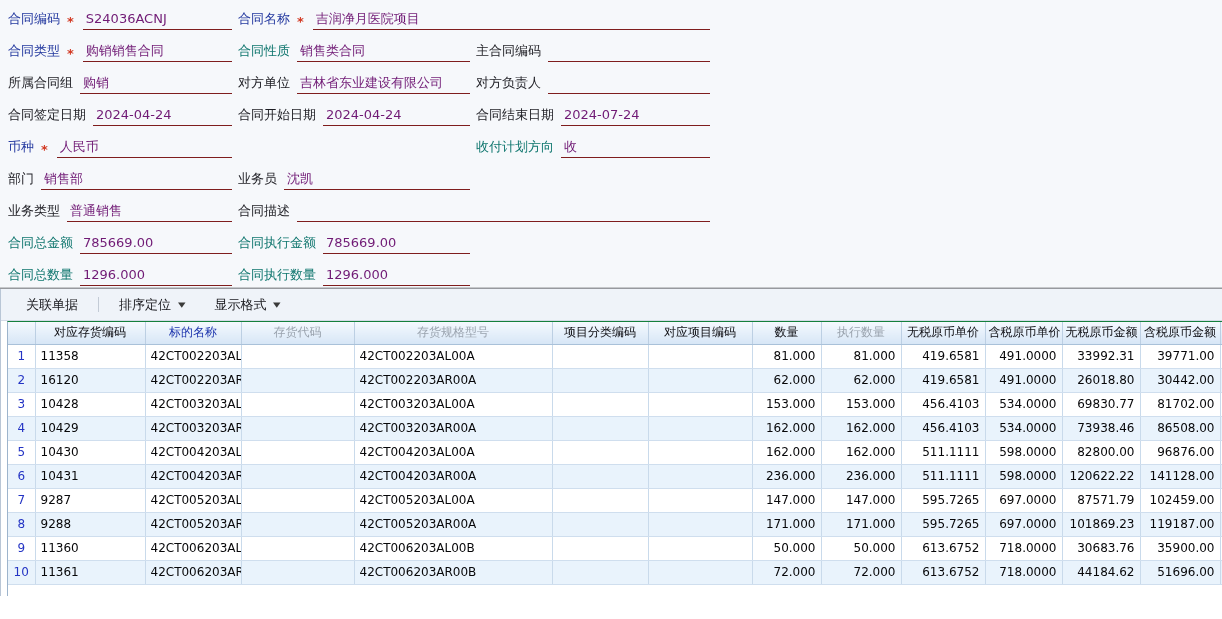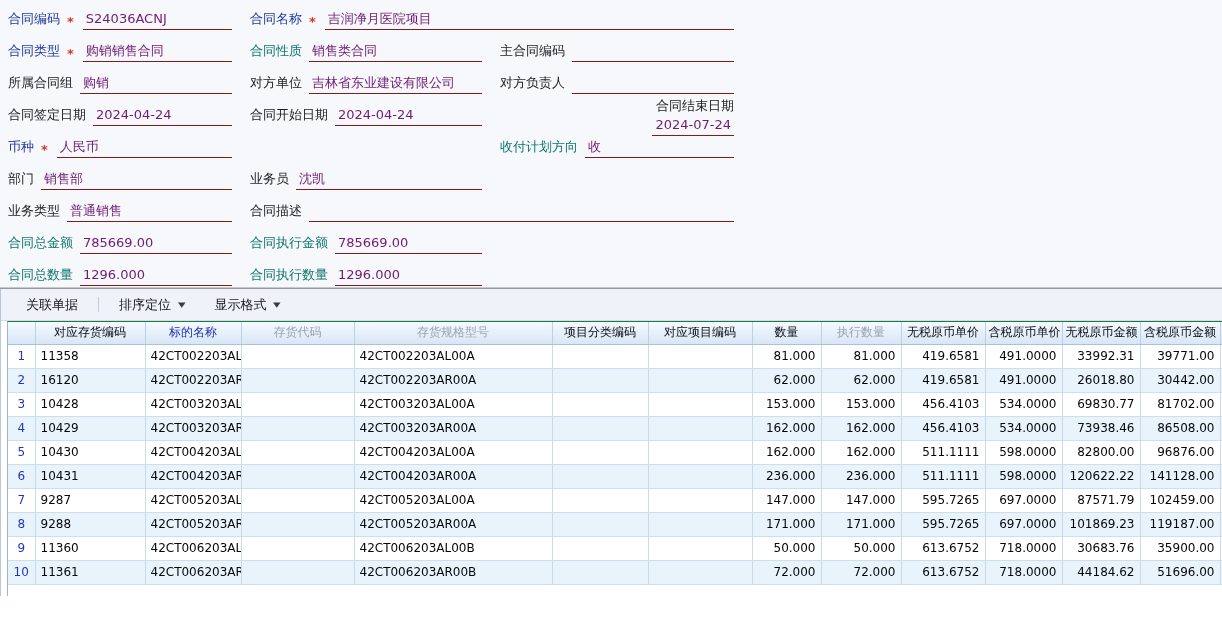--- a/index.html
+++ b/index.html
@@ -8,21 +8,21 @@
     width:1222px; height:619px; overflow:hidden; background:#ffffff;
     font-family:"DejaVu Sans","Liberation Sans",sans-serif;
     -webkit-font-smoothing:antialiased;
   }
 
   
   .form-area {
     height:287px; background:#f6f8fb;
     display:grid;
     grid-template-columns:224px 232px 234px;
-    column-gap:18px;
+    column-gap:6px;
     grid-auto-rows:32px;
     padding:4px 0 0 8px;
     align-items:center;
     font-size:13px;
   }
   .field { display:flex; align-items:flex-end; min-width:0; }
   .flabel { color:#1c1c22; white-space:nowrap; padding-bottom:2px; }
   .field.required .flabel { color:#23389f; }
   .field.disabled .flabel { color:#0f766e; }
   .star { color:#d23822; font-weight:bold; margin:0 2px 1px 7px; font-size:13px; }
@@ -130,21 +130,21 @@
         <div class="fvalue"></div>
       </div>
       <div class="field" style="grid-area: 4 / 1;">
         <span class="flabel">合同签定日期</span>
         <div class="fvalue">2024-04-24</div>
       </div>
       <div class="field" style="grid-area: 4 / 2;">
         <span class="flabel">合同开始日期</span>
         <div class="fvalue">2024-04-24</div>
       </div>
-      <div class="field" style="grid-area: 4 / 3; flex-direction: column;">
+      <div class="field" style="grid-area: 4 / 3;">
         <span class="flabel">合同结束日期</span>
         <div class="fvalue">2024-07-24</div>
       </div>
       <div class="field required" style="grid-area: 5 / 1;">
         <span class="flabel">币种</span>
         <span class="star">*</span>
         <div class="fvalue">人民币</div>
       </div>
       <div class="field disabled" style="grid-area: 5 / 3;">
         <span class="flabel">收付计划方向</span>

